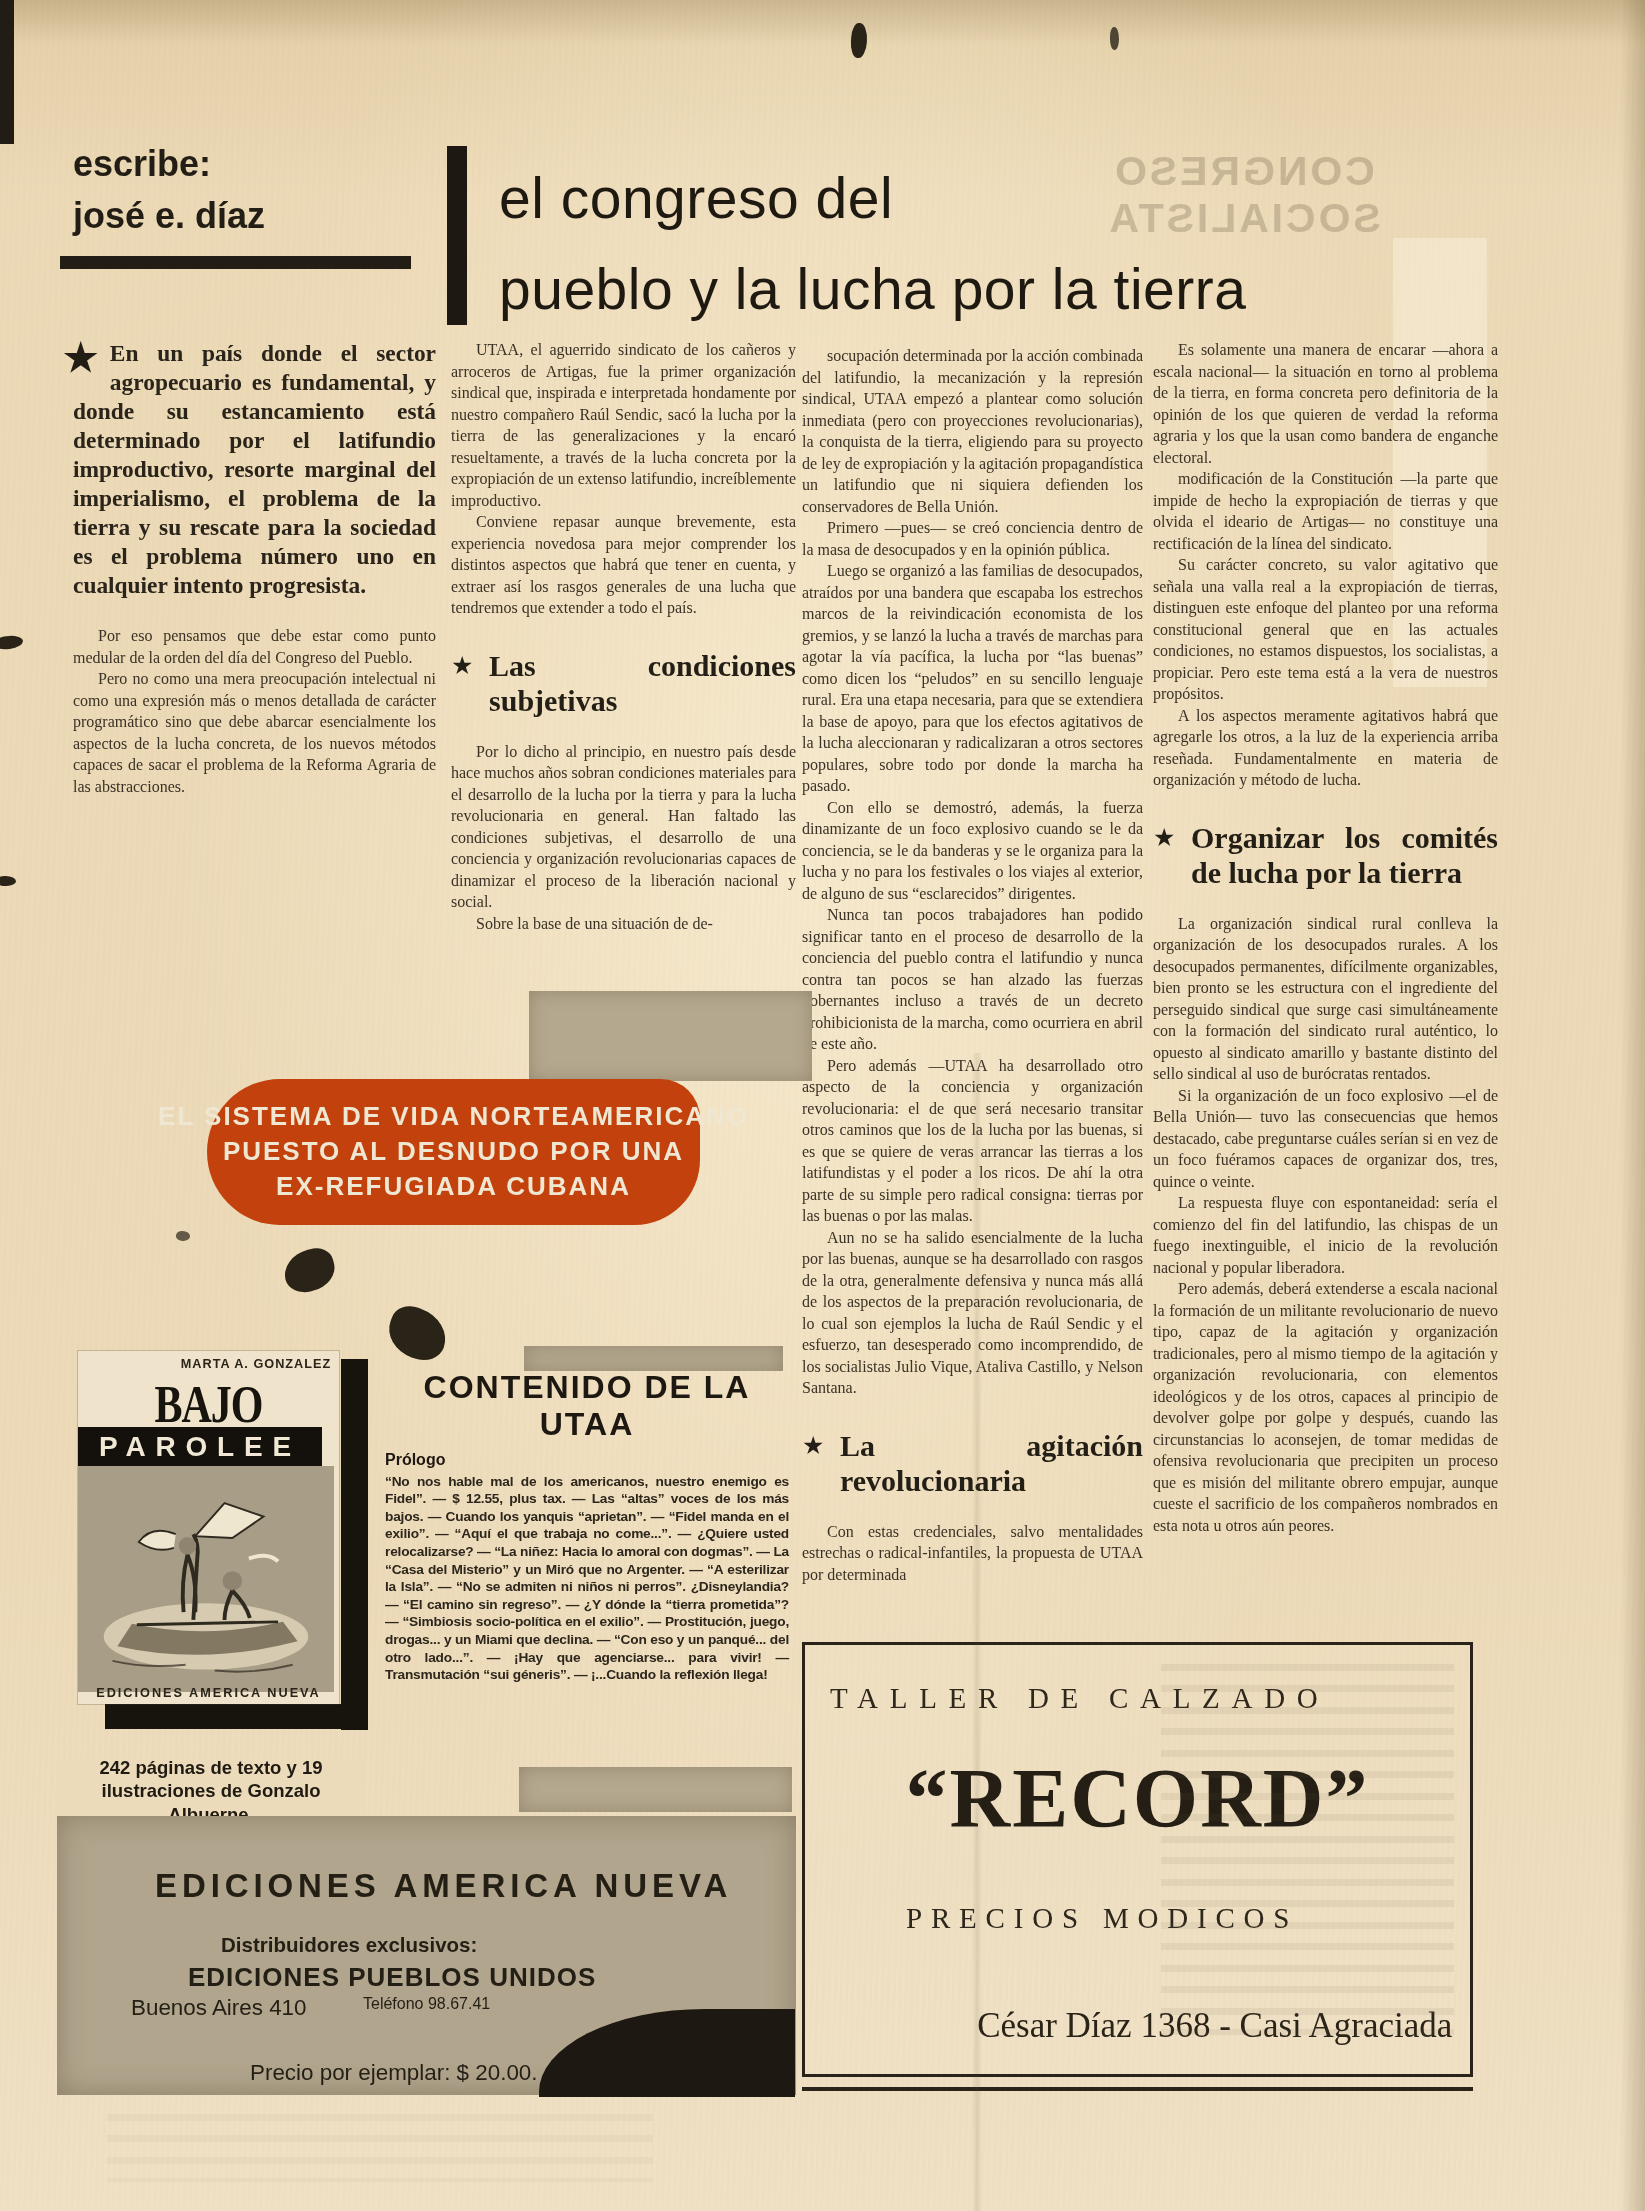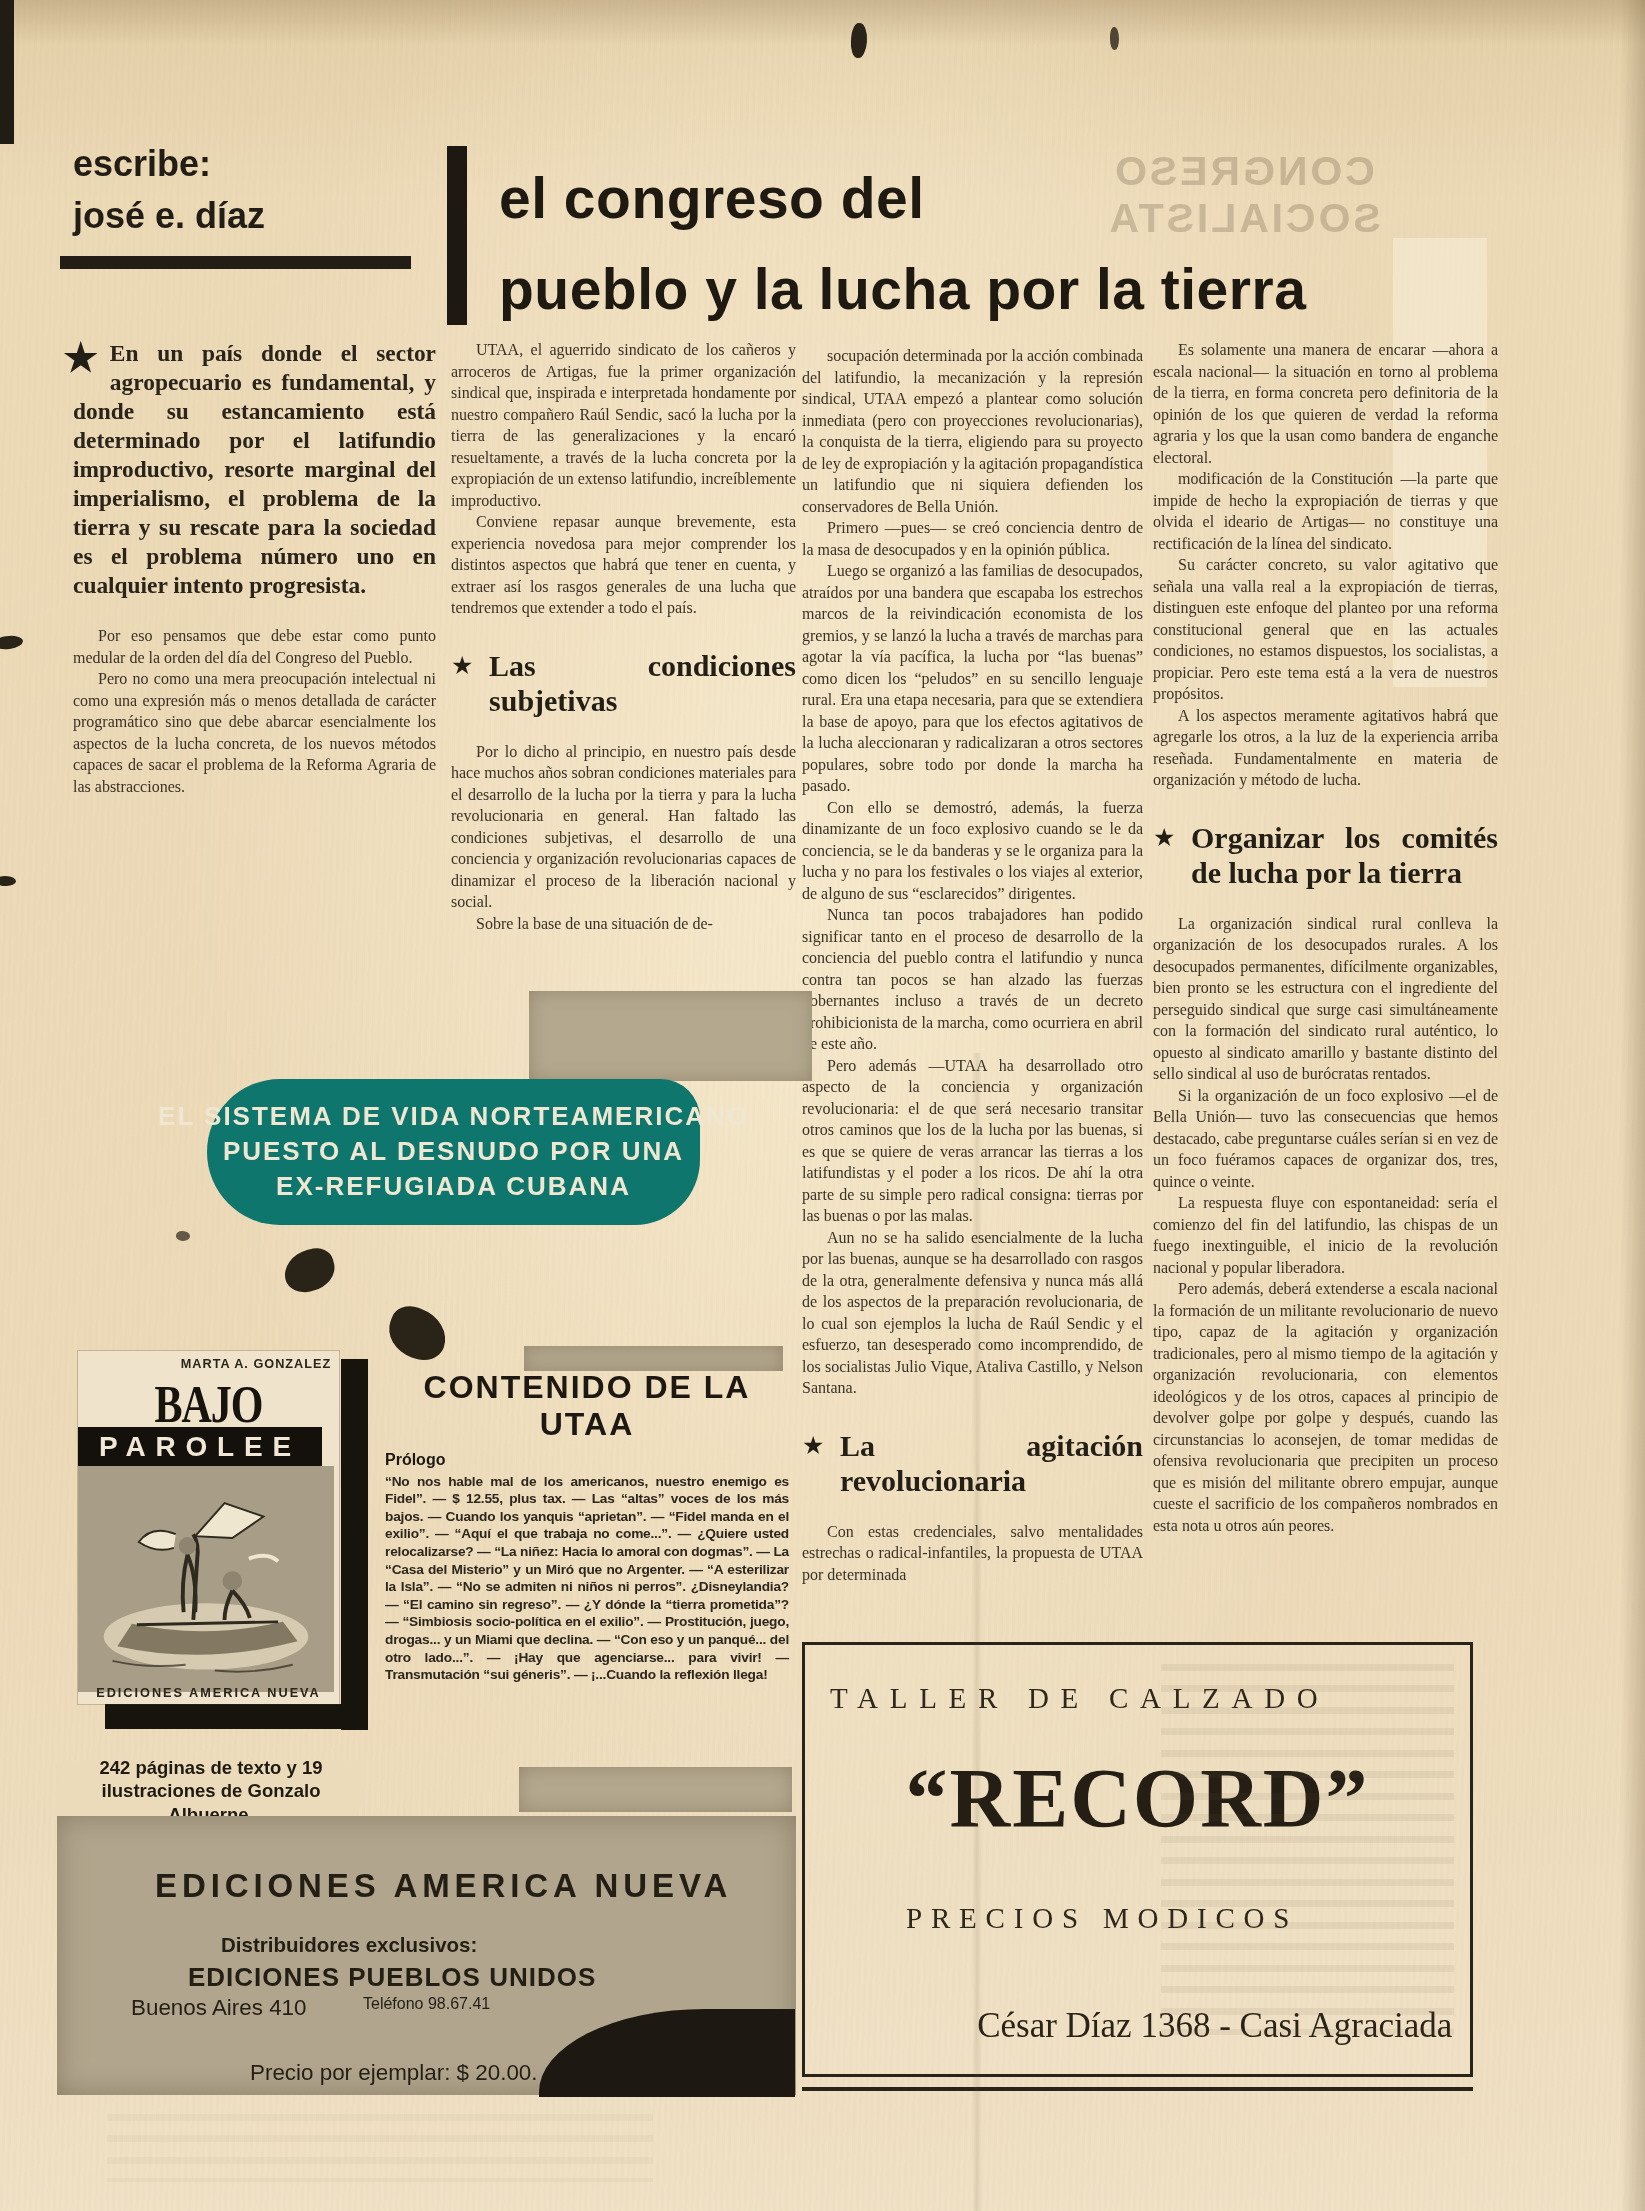--- a/index.html
+++ b/index.html
@@ -18,42 +18,42 @@
     background:linear-gradient(180deg, rgba(120,95,60,.25), rgba(120,95,60,0));}
   .corner-bar{position:absolute;left:0;top:0;width:13.7px;height:144px;background:#211c14;}
   .mark{position:absolute;background:#2a2318;border-radius:45% 55% 50% 50%;}
   .abs{position:absolute;}
 
   
   .byline{font-family:"Liberation Sans",sans-serif;font-weight:bold;font-size:36px;
     color:#221d15;line-height:1;}
   .byline-rule{position:absolute;left:60px;top:256px;width:351px;height:12.7px;background:#221d15;}
   .title-vbar{position:absolute;left:447px;top:146px;width:19.5px;height:179px;background:#1d1812;}
-  .headline{position:absolute;font-family:"Liberation Sans",sans-serif;font-weight:bold;
+  .headline{position:absolute;font-family:"Liberation Sans",sans-serif;font-weight:normal;
     font-size:57px;line-height:1;color:#1e1911;letter-spacing:0.5px;}
   .ghost-top{position:absolute;left:995px;top:148px;width:497px;
     font-family:"Liberation Sans",sans-serif;font-weight:bold;font-size:41px;letter-spacing:2.9px;
     color:rgba(95,82,58,.26);transform:scaleX(-1);text-align:center;}
   .ghost-band{position:absolute;left:1393px;top:238px;width:94px;height:449px;
     background:rgba(255,250,234,.38);}
 
   
   .col{position:absolute;text-align:justify;font-size:16px;line-height:21.5px;color:#3a3226;}
   .col p{margin:0;text-indent:25px;}
   .intro{font-weight:bold;font-size:23.4px;line-height:29px;color:#2a241a;text-indent:0;}
   .intro .star{float:left;font-size:39px;line-height:33px;margin:2px 11.7px 0 -9.8px;color:#231e15;}
   .smallpars{margin-top:25px;}
   .colhead{display:flex;gap:15.6px;margin:29px 0 23.4px 0;text-indent:0;}
   .colhead .star{font-size:25px;line-height:29px;color:#241f16;flex:0 0 auto;margin-top:3.9px;}
   .colhead .ht{font-family:"Liberation Serif",serif;font-weight:bold;font-size:30px;line-height:35px;
     color:#241f16;}
   #col3wrap,#col4wrap{max-height:1301px;overflow:hidden;}
 
   
-  .banner{position:absolute;left:207px;top:1079px;width:493px;height:146px;background:#0f766e;
+  .banner{position:absolute;left:207px;top:1079px;width:493px;height:146px;background:#c2410c;
     border-radius:76px 41px 68px 76px;display:flex;flex-direction:column;justify-content:center;
     align-items:center;gap:3.9px;}
   .banner div{color:#efe7d2;font-family:"Liberation Sans",sans-serif;font-weight:bold;
     font-size:26px;line-height:1.2;letter-spacing:2px;white-space:nowrap;}
   .graypiece{position:absolute;background:#b4a88f;box-shadow:inset 0 0 17.6px rgba(90,75,50,.35);}
 
   
   .cover{position:absolute;left:78px;top:1351px;width:261px;height:353px;background:#efe4cb;
     box-shadow:0 0 0 1px rgba(80,65,40,.25);}
   .cover-author{position:absolute;right:7.8px;top:5.9px;font-family:"Liberation Sans",sans-serif;

